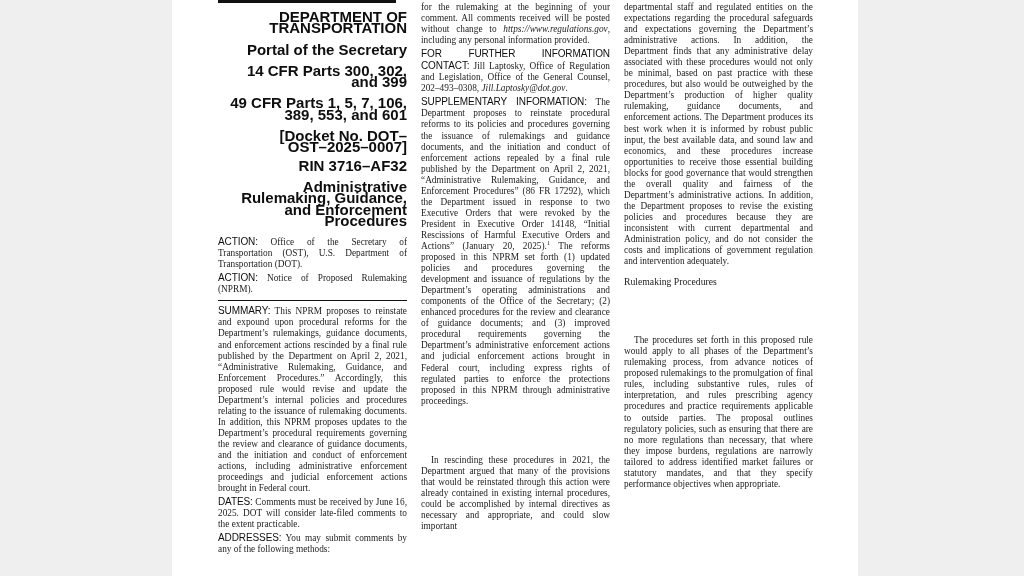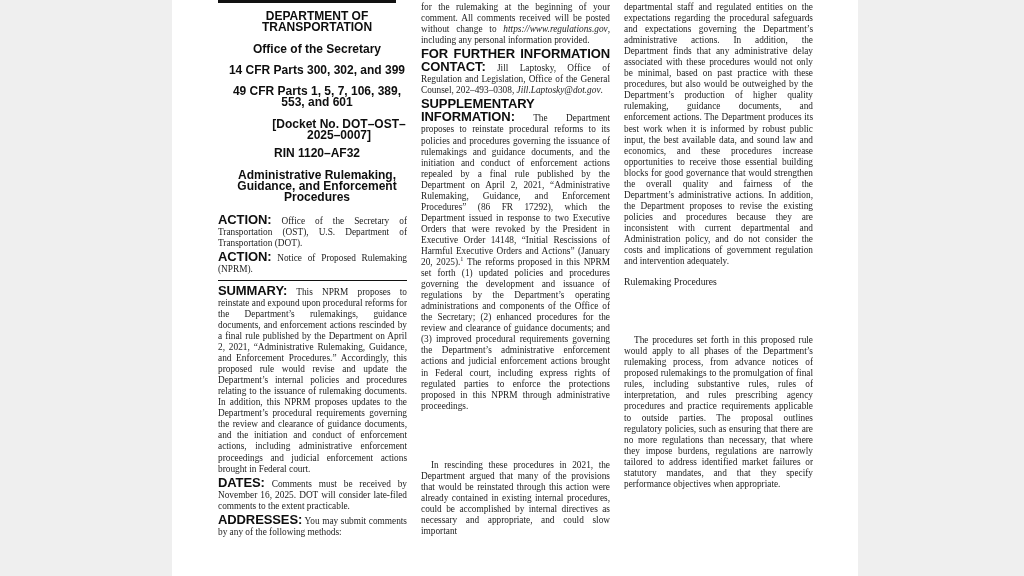--- a/index.html
+++ b/index.html
@@ -36,31 +36,31 @@
     height:3px;background:#111;
     width:178px;margin:0 0 8px 0;
   }
   .sect-rule{
     height:1px;background:#111;
     width:100%;margin:5px 0 4px 0;
   }
   .h-sans{
     font-family:"Liberation Sans", sans-serif;
     font-weight:bold;
-    font-size:12px;line-height:11.3px;
+    font-size:15px;line-height:11.3px;
     color:#0e0e0e;
     margin:0 0 10px 9px;
-    text-align:center;
+    text-align:right;
   }
   .h-sans.tight{margin-bottom:7px;padding-left:44px;}
   .para{margin:0 0 2px 0;}
   .label{
     font-family:"Liberation Sans", sans-serif;
-    font-weight:bold;
-    font-size:13px;
+    font-weight:normal;
+    font-size:10px;
     letter-spacing:-0.1px;
     color:#0e0e0e;
   }
   .indent{text-indent:10px;margin-top:48px;}
   .it{font-style:italic;}
   sup.fn{font-size:6.2px;line-height:0;vertical-align:super;}
   .h-serif{
     font-family:"Liberation Serif", serif;
     font-weight:normal;
     font-size:9.7px;
@@ -71,34 +71,34 @@
 </style>
 </head>
 <body>
 
 <div class="paper">
   <div class="cols">
 
     <div class="col">
       <div class="top-rule"></div>
       <div class="h-sans">DEPARTMENT OF TRANSPORTATION</div>
-      <div class="h-sans">Office of the Secretary</div>
+      <div class="h-sans">Portal of the Secretary</div>
       <div class="h-sans">14 CFR Parts 300, 302, and 399</div>
       <div class="h-sans">49 CFR Parts 1, 5, 7, 106, 389, 553, and 601</div>
       <div class="h-sans tight">[Docket No. DOT–OST–2025–0007]</div>
-      <div class="h-sans">RIN 1120–AF32</div>
+      <div class="h-sans">RIN 3716–AF32</div>
       <div class="h-sans">Administrative Rulemaking, Guidance, and Enforcement Procedures</div>
 
       <div class="para"><span class="label">ACTION:</span><span> Office of the Secretary of Transportation (OST), U.S. Department of Transportation (DOT).</span></div>
       <div class="para"><span class="label">ACTION:</span><span> Notice of Proposed Rulemaking (NPRM).</span></div>
 
       <div class="sect-rule"></div>
 
       <div class="para"><span class="label">SUMMARY:</span><span> This NPRM proposes to reinstate and expound upon procedural reforms for the Department’s rulemakings, guidance documents, and enforcement actions rescinded by a final rule published by the Department on April 2, 2021, “Administrative Rulemaking, Guidance, and Enforcement Procedures.” Accordingly, this proposed rule would revise and update the Department’s internal policies and procedures relating to the issuance of rulemaking documents. In addition, this NPRM proposes updates to the Department’s procedural requirements governing the review and clearance of guidance documents, and the initiation and conduct of enforcement actions, including administrative enforcement proceedings and judicial enforcement actions brought in Federal court.</span></div>
-      <div class="para"><span class="label">DATES:</span><span> Comments must be received by November 16, 2025. DOT will consider late-filed comments to the extent practicable.</span></div>
+      <div class="para"><span class="label">DATES:</span><span> Comments must be received by June 16, 2025. DOT will consider late-filed comments to the extent practicable.</span></div>
       <div class="para"><span class="label">ADDRESSES:</span><span> You may submit comments by any of the following methods:</span></div>
       <div class="para indent"><span>• </span><span class="it">Federal Rulemaking Portal: https://www.regulations.gov.</span><span> Follow the online instructions for submitting comments.</span></div>
     </div>
 
     <div class="col clip-top">
       <div class="para"><span>for the rulemaking at the beginning of your comment. All comments received will be posted without change to </span><span class="it">https://www.regulations.gov</span><span>, including any personal information provided.</span></div>
 
       <div class="para"><span class="label">FOR FURTHER INFORMATION CONTACT:</span><span> Jill Laptosky, Office of Regulation and Legislation, Office of the General Counsel, 202–493–0308, </span><span class="it">Jill.Laptosky@dot.gov</span><span>.</span></div>
 
       <div class="para"><span class="label">SUPPLEMENTARY INFORMATION:</span><span> The Department proposes to reinstate procedural reforms to its policies and procedures governing the issuance of rulemakings and guidance documents, and the initiation and conduct of enforcement actions repealed by a final rule published by the Department on April 2, 2021, “Administrative Rulemaking, Guidance, and Enforcement Procedures” (86 FR 17292), which the Department issued in response to two Executive Orders that were revoked by the President in Executive Order 14148, “Initial Rescissions of Harmful Executive Orders and Actions” (January 20, 2025).</span><sup class="fn">1</sup><span> The reforms proposed in this NPRM set forth (1) updated policies and procedures governing the development and issuance of regulations by the Department’s operating administrations and components of the Office of the Secretary; (2) enhanced procedures for the review and clearance of guidance documents; and (3) improved procedural requirements governing the Department’s administrative enforcement actions and judicial enforcement actions brought in Federal court, including express rights of regulated parties to enforce the protections proposed in this NPRM through administrative proceedings.</span></div>

